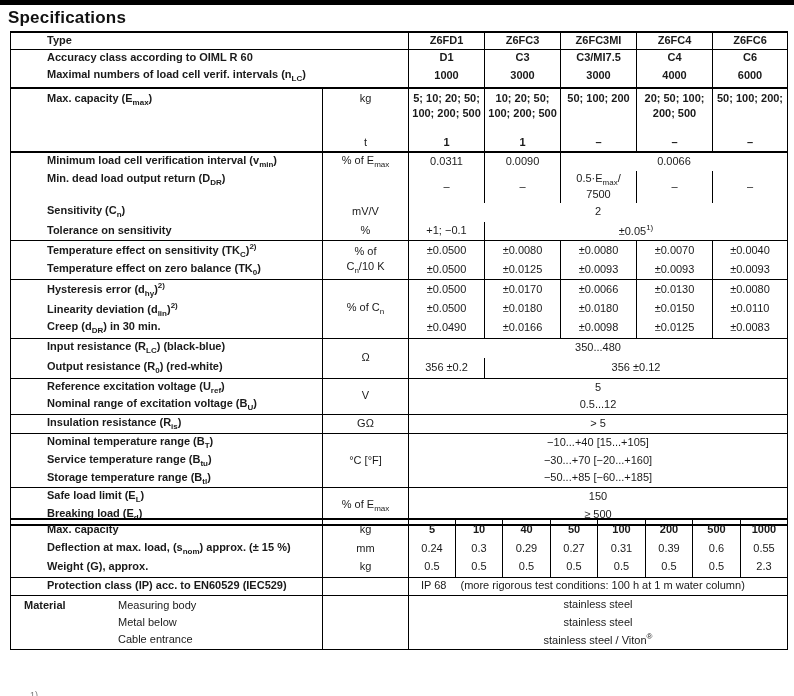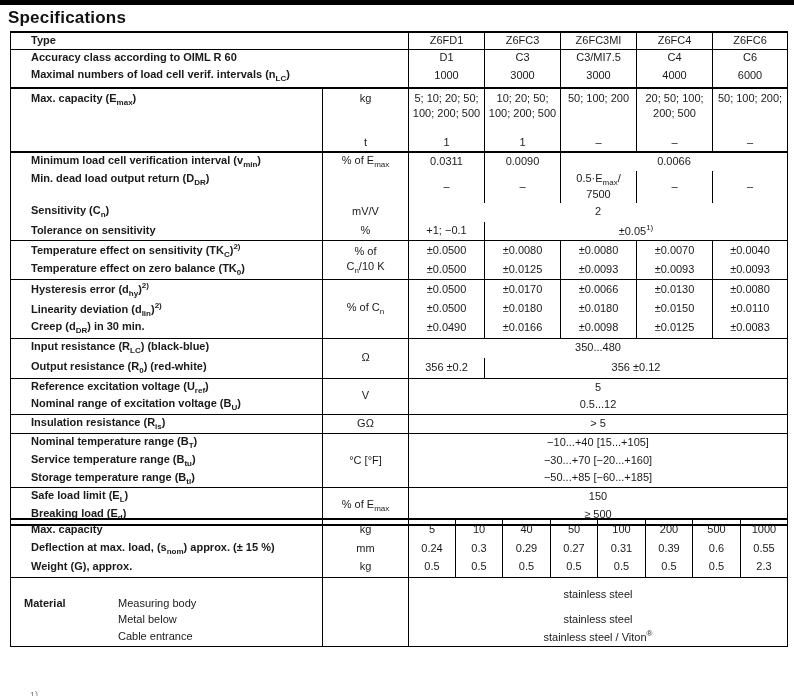--- a/index.html
+++ b/index.html
@@ -15,26 +15,26 @@
     font-size:17px;font-weight:bold;letter-spacing:0.2px;color:#111;
   }
   table.spec{
     position:absolute;left:10px;width:777px;
     border-collapse:collapse;table-layout:fixed;
     font-size:11px;color:#1a1a1a;
   }
   #t1{top:31px;border:1px solid #000;border-top:2px solid #000;border-bottom:2px solid #000;}
   #t2{top:518px;border:1px solid #000;border-top:2px solid #000;}
   td{padding:0 2px;text-align:center;vertical-align:middle;line-height:1.45;overflow:hidden;}
-  td.p{text-align:left;padding-left:20px;font-weight:bold;}
+  td.p{text-align:left;padding-left:36px;font-weight:bold;}
   td.u{font-weight:normal;}
   .vl{border-left:1px solid #000;}
   tr.st>td{border-top:1px solid #000;}
   tr.st2>td{border-top:2px solid #000;}
-  .bold{font-weight:normal;}
+  .bold{font-weight:bold;}
   .top{vertical-align:top;padding-top:2px;}
   td.kgcell{line-height:1.4;}
   sub{font-size:8px;}
   sup{font-size:8px;}
   td.prot{text-align:left;padding-left:12px;}
   .prot-note{margin-left:14px;}
   td.mat{padding-left:13px;}
   .mh{display:inline-block;width:94px;font-weight:bold;}
   .ms{font-weight:normal;}
   .footnote{position:absolute;left:30px;top:690px;font-size:9px;color:#777;}
@@ -272,23 +272,30 @@
     <td class="vl">0.5</td>
     <td class="vl">0.5</td>
     <td class="vl">0.5</td>
     <td class="vl">0.5</td>
     <td class="vl">0.5</td>
     <td class="vl">0.5</td>
     <td class="vl">0.5</td>
     <td class="vl">2.3</td>
   </tr>
 
+  <tr class="st" style="height:18px">
+    <td class="p">Protection class (IP) acc. to EN60529 (IEC529)</td>
+    <td class="u vl"></td>
+    <td class="vl prot" colspan="8">
+      <span>IP 68</span><span class="prot-note">(more rigorous test conditions: 100 h at 1 m water column)</span>
+    </td>
+  </tr>
 
   <tr class="st" style="height:19px">
-    <td class="p mat" style="padding-top:18px;vertical-align:top">
+    <td class="p mat" style="padding-top:2px;vertical-align:top">
       <span class="mh">Material</span><span class="ms">Measuring body</span>
     </td>
     <td class="u vl"></td>
     <td class="vl" colspan="8">stainless steel</td>
   </tr>
   <tr style="height:17px">
     <td class="p mat">
       <span class="mh"></span><span class="ms">Metal below</span>
     </td>
     <td class="u vl"></td>

